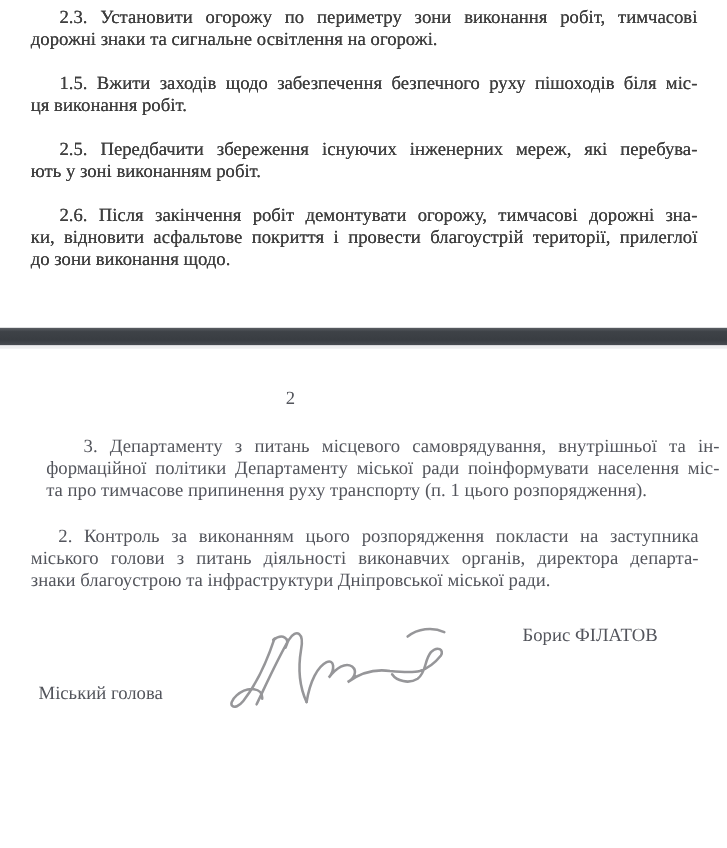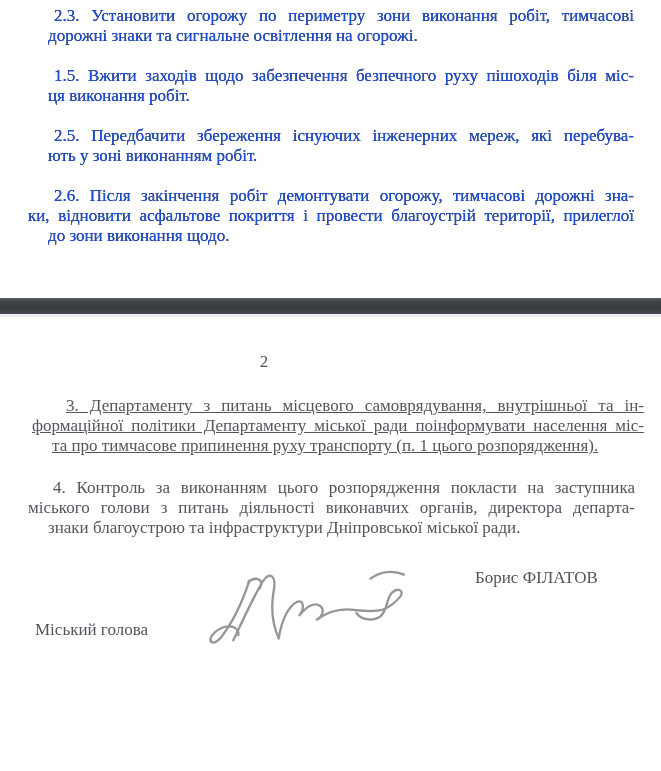--- a/index.html
+++ b/index.html
@@ -3,44 +3,44 @@
 <meta charset="utf-8">
 <style>
   html,body{margin:0;padding:0;}
   body{
     width:661px;height:771px;position:relative;background:#ffffff;
     font-family:"Liberation Serif", serif;overflow:hidden;
   }
   
   .page1-text{
     position:absolute;left:28px;top:6px;width:606px;
-    color:#1d4ed8;font-size:17px;line-height:20px;
+    color:#404040;font-size:17px;line-height:20px;
     text-shadow:0 0 .5px rgba(0,0,0,.85);
   }
   .para{margin:0 0 20px 0;}
   .jline{text-align:justify;text-align-last:justify;}
-  .lline{text-align:center;text-align-last:left;margin-left:20px;}
+  .lline{text-align:center;text-align-last:left;}
   .ind26{padding-left:26px;}
   .ind34{padding-left:34px;}
   .ind25{padding-left:25px;}
   
   .separator{
     position:absolute;left:0;top:298px;width:661px;height:16px;
     background:linear-gradient(to bottom,#5a5e64 0%,#3e4247 22%,#393d42 70%,#484c52 100%);
   }
   .separator-shadow{
     position:absolute;left:0;top:314px;width:661px;height:3px;background:#eeeef0;
   }
   
   .page2-block{
     position:absolute;color:#53555c;font-size:17px;line-height:20px;
     filter:blur(0.35px);
   }
   .pagenum{top:352px;left:0;width:528px;text-align:center;}
-  .para3{top:396px;left:32px;width:612px;text-decoration:underline;}
+  .para3{top:396px;left:42px;width:612px;}
   .para4{top:478px;left:28px;width:607px;}
   .sig-role{top:620px;left:35px;width:200px;}
   .sig-name{top:568px;left:475px;width:170px;}
   .signature-wrap{position:absolute;left:203px;top:564px;width:212px;height:94px;}
   .signature-wrap svg{display:block;width:100%;height:100%;}
 </style>
 </head>
 <body>
 
 <div class="page1-text">
@@ -68,21 +68,21 @@
 
 <div class="page2-block pagenum">2</div>
 
 <div class="page2-block para3">
   <div class="jline ind34">3. Департаменту з питань місцевого самоврядування, внутрішньої та ін-</div>
   <div class="jline">формаційної політики Департаменту міської ради поінформувати населення міс-</div>
   <div class="lline">та про тимчасове припинення руху транспорту (п. 1 цього розпорядження).</div>
 </div>
 
 <div class="page2-block para4">
-  <div class="jline ind25">4. Контроль за виконанням цього розпорядження покласти на заступника</div>
+  <div class="jline ind25">2. Контроль за виконанням цього розпорядження покласти на заступника</div>
   <div class="jline">міського голови з питань діяльності виконавчих органів, директора департа-</div>
   <div class="lline">знаки благоустрою та інфраструктури Дніпровської міської ради.</div>
 </div>
 
 <div class="page2-block sig-role">Міський голова</div>
 
 <div class="signature-wrap">
   <svg viewBox="0 0 210 92" xmlns="http://www.w3.org/2000/svg">
     <g fill="none" stroke="#8b8b8e" stroke-width="2.3" stroke-linecap="round" opacity="0.9">
       <path d="M46 16 C40 34 32 54 18 72 C10 82 2 76 12 67 C22 58 36 60 35 70"></path>

